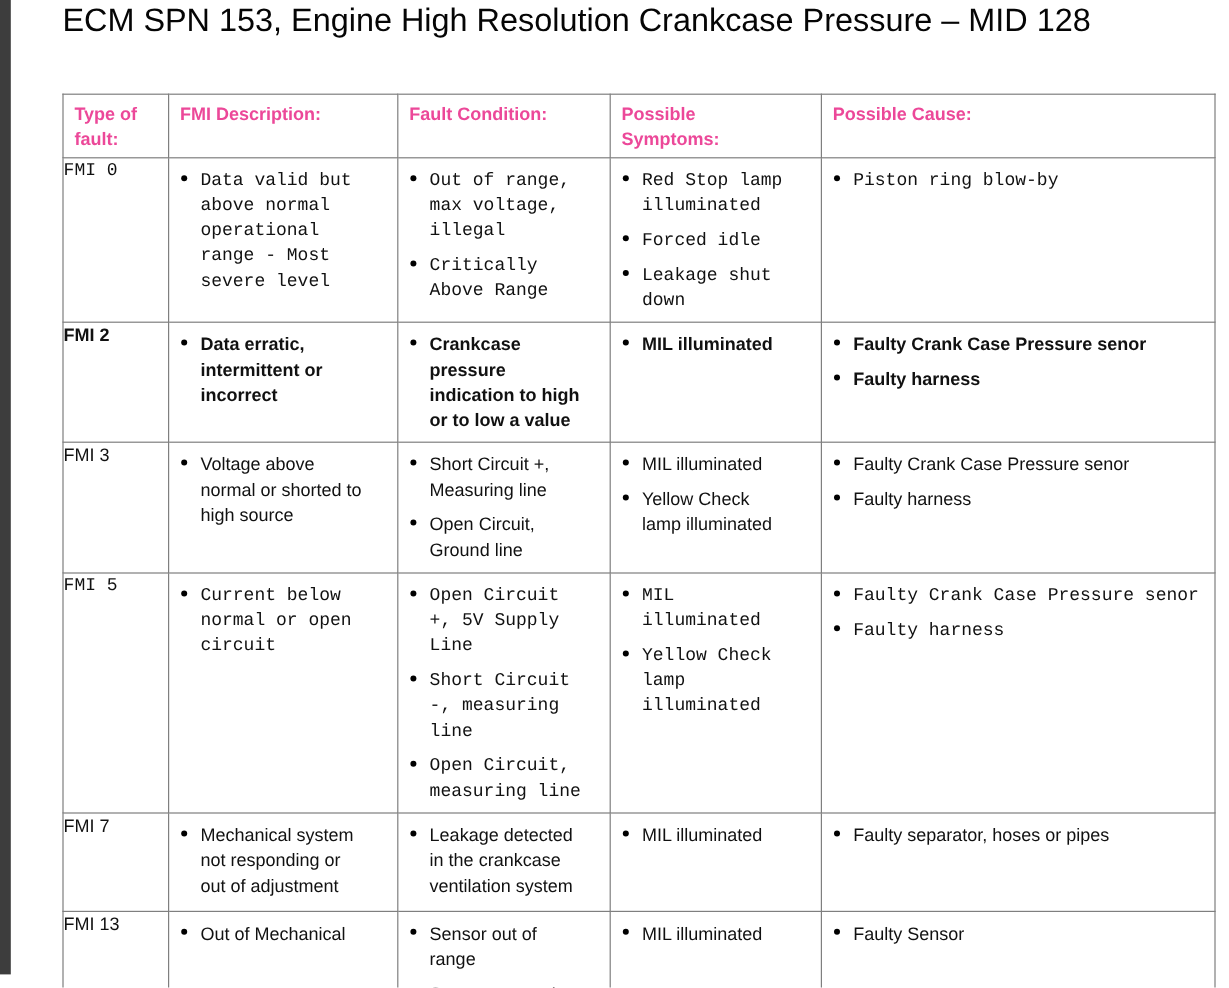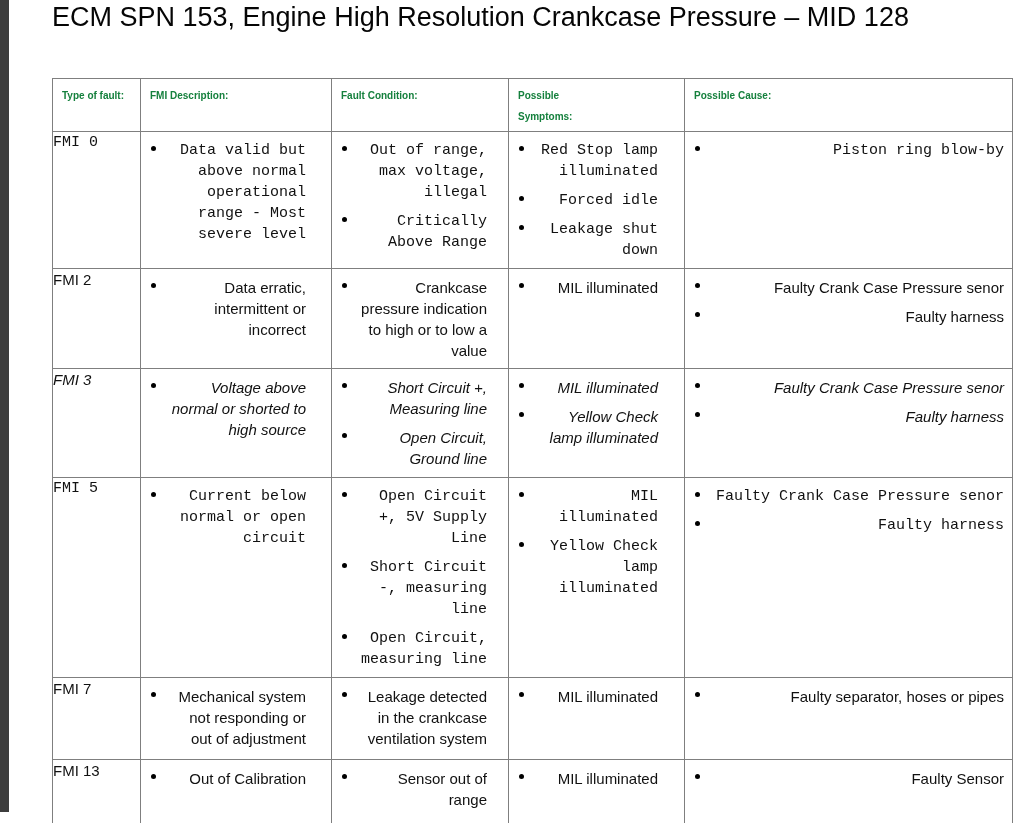--- a/index.html
+++ b/index.html
@@ -59,38 +59,37 @@
   table.fault-table { border: 1px solid #6e6e6e; border-bottom-width: 2px; }
   col.c1 { width: 88px; }
   col.c2 { width: 191px; }
   col.c3 { width: 177px; }
   col.c4 { width: 176px; }
   col.c5 { width: 328px; }
   tr.header-row { height: 53px; }
   tr.header-row th {
     text-align: left;
     font-weight: 700;
-    font-size: 10px;
+    font-size: 15px;
     padding: 6px 4px 0 9px;
-    color: #15803d;
+    color: #ec4899;
   }
   tr.header-row th .hdr-narrow { display: inline-block; width: 95px; }
   tr.row-0 { height: 117px; font-family: Liberation Mono, monospace; }
-  tr.row-1 { height: 100px; }
-  tr.row-2 { height: 109px; font-style: italic; }
+  tr.row-1 { height: 100px; font-weight: bold; }
+  tr.row-2 { height: 109px; }
   tr.row-3 { height: 159px; font-family: Liberation Mono, monospace; }
   tr.row-4 { height: 82px; margin-left: 32px; }
   tr.row-5 { height: 109px; }
   td.fault-type-cell { padding: 6px 4px 0 9px; }
   td.list-cell { padding-top: 6px; }
   .li {
     position: relative;
     margin: 8px 0 7px 0;
     padding-left: 26px;
-    text-align: right;
   }
   .bullet {
     position: absolute;
     left: 10px;
     top: 6px;
     width: 5px;
     height: 5px;
     background: #000000;
     border-radius: 50%;
   }
@@ -221,21 +220,21 @@
           </td>
           <td class="list-cell col-cause">
             <div class="li"><span class="bullet"></span><span>Faulty separator, hoses or pipes</span></div>
           </td>
         </tr>
         <tr class="row-5">
           <td class="fault-type-cell">
             <div>FMI 13</div>
           </td>
           <td class="list-cell col-description">
-            <div class="li"><span class="bullet"></span><span>Out of Calibration</span></div>
+            <div class="li"><span class="bullet"></span><span>Out of Mechanical</span></div>
           </td>
           <td class="list-cell col-condition">
             <div class="li"><span class="bullet"></span><span>Sensor out of range</span></div>
             <div class="li"><span class="bullet"></span><span>Sensor measuring a invalid value</span></div>
           </td>
           <td class="list-cell col-symptoms">
             <div class="li"><span class="bullet"></span><span>MIL illuminated</span></div>
           </td>
           <td class="list-cell col-cause">
             <div class="li"><span class="bullet"></span><span>Faulty Sensor</span></div>

